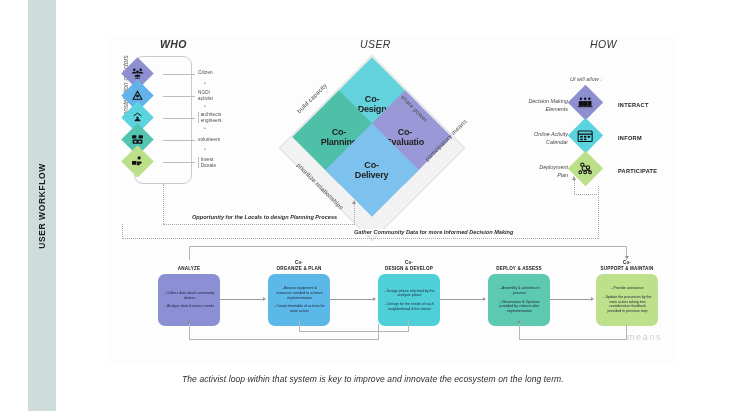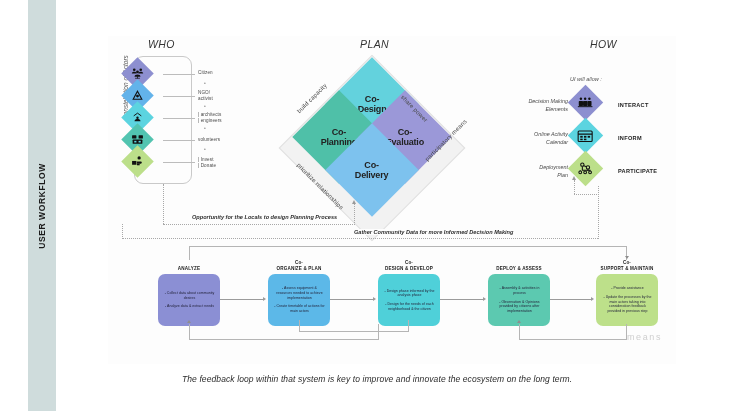--- a/index.html
+++ b/index.html
@@ -167,22 +167,22 @@
 <body>
 
 <div id="root">
 
   <div class="side-band">
     <div class="vlabel">USER WORKFLOW</div>
   </div>
 
   <div class="board">
 
-    <div class="h-title" style="left:40px; top:2px;">WHO</div>
-    <div class="h-title" style="left:252px; top:2px;">PLAN</div>
+    <div class="h-title" style="left:52px; top:2px;font-weight:bold;">WHO</div>
+    <div class="h-title" style="left:252px; top:2px;">USER</div>
     <div class="h-title" style="left:482px; top:2px;">HOW</div>
 
     <div class="who-box"></div>
     <div class="who-vlabel">Constellation of Actors</div>
 
     <div class="dia who-dia" style="top:26px; background:#8d8fd0;">
       <div class="g">
         <svg viewBox="0 0 24 24" fill="#111">
             <circle cx="6" cy="5" r="2.4"></circle>
             <circle cx="18" cy="5" r="2.4"></circle>
@@ -418,14 +418,14 @@
 
       <div class="loop" style="left:141px; top:66px; width:110px; height:12px;"></div>
 
       <div class="loop" style="left:361px; top:70px; width:108px; height:16px;"></div>
       <div class="tri-up-dark" style="left:358.8px; top:66px;"></div>
     </div>
 
     <div class="miro">means</div>
   </div>
 
-  <div class="caption">The feedback loop within that system is key to improve and innovate the ecosystem on the long term.</div>
+  <div class="caption">The activist loop within that system is key to improve and innovate the ecosystem on the long term.</div>
 </div>
 
 </body></html>

